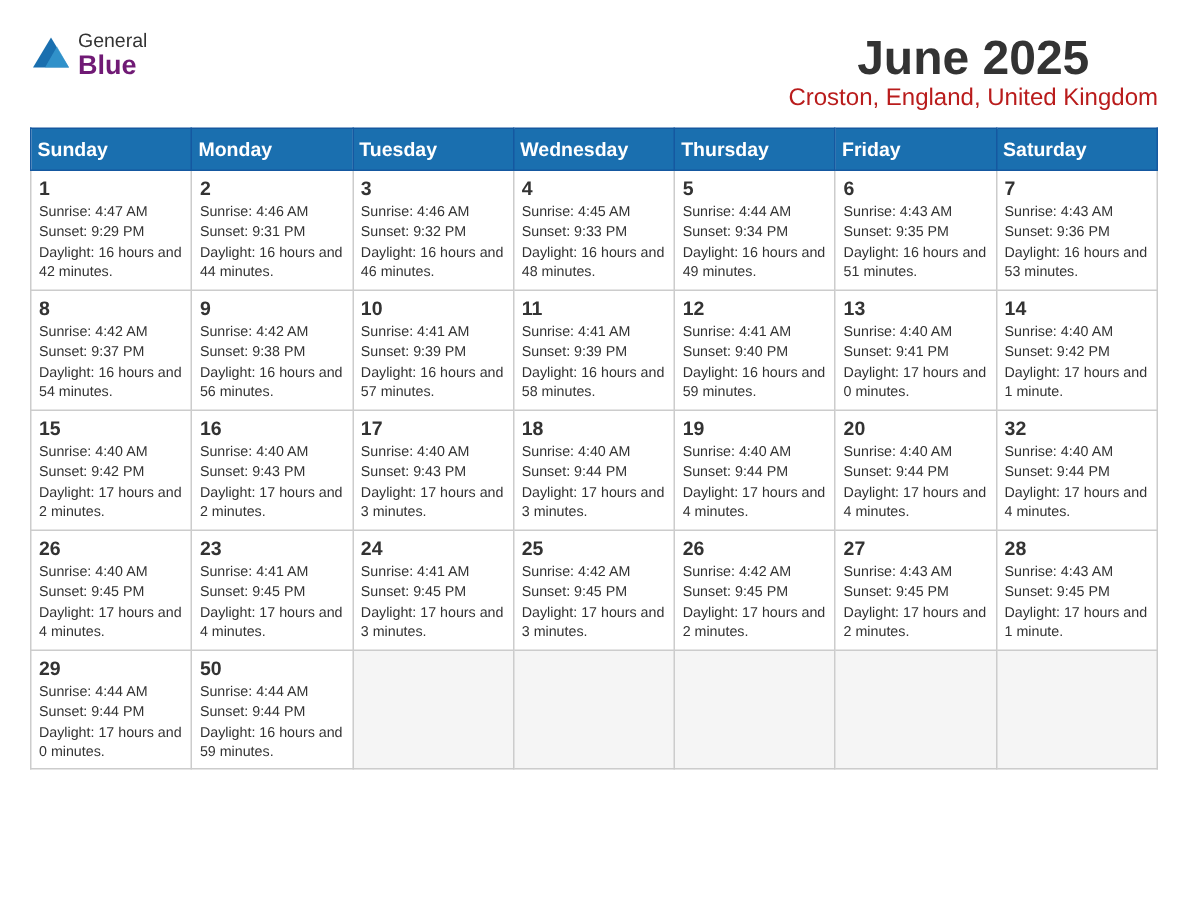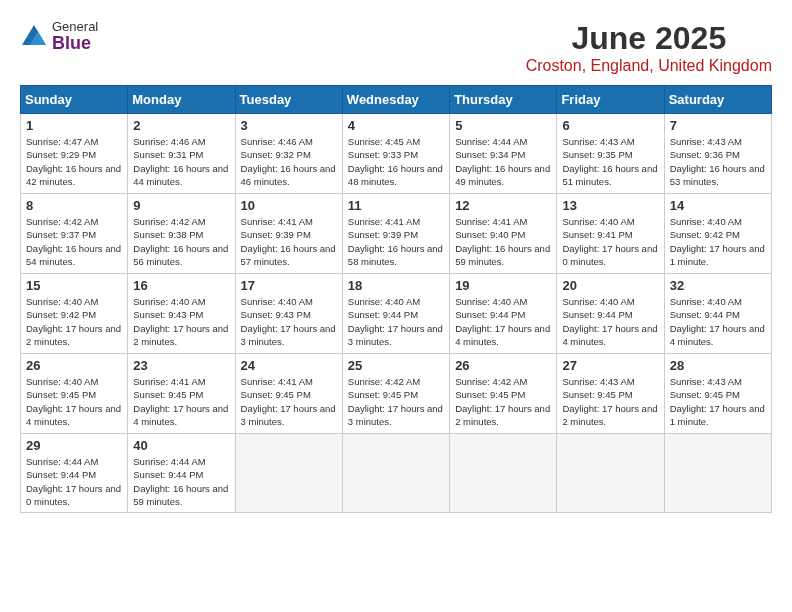--- a/index.html
+++ b/index.html
@@ -362,21 +362,21 @@
       <tr>
         <td>
         <span class="day-number">29</span>
         <div class="day-info">
           Sunrise: 4:44 AM<br>
           Sunset: 9:44 PM<br>
           Daylight: 17 hours and 0 minutes.
         </div>
       </td>
         <td>
-        <span class="day-number">40</span>
+        <span class="day-number">50</span>
         <div class="day-info">
           Sunrise: 4:44 AM<br>
           Sunset: 9:44 PM<br>
           Daylight: 16 hours and 59 minutes.
         </div>
       </td>
         <td class="empty"></td>
         <td class="empty"></td>
         <td class="empty"></td>
         <td class="empty"></td>

